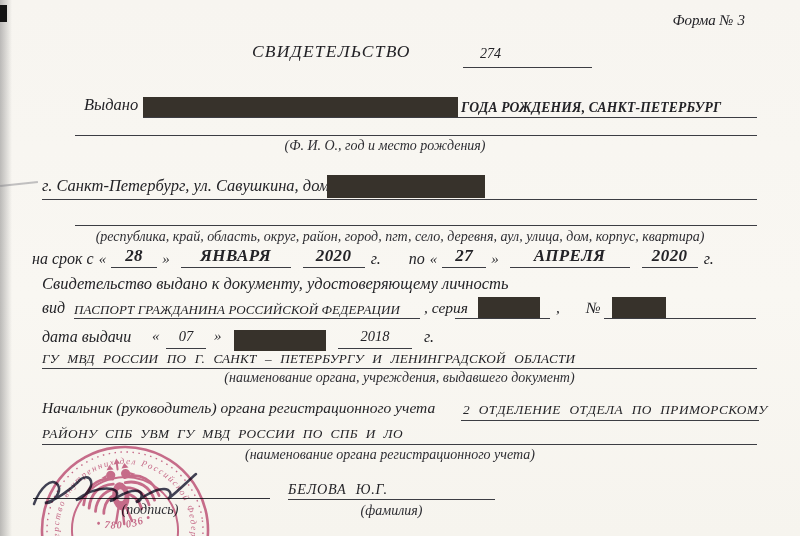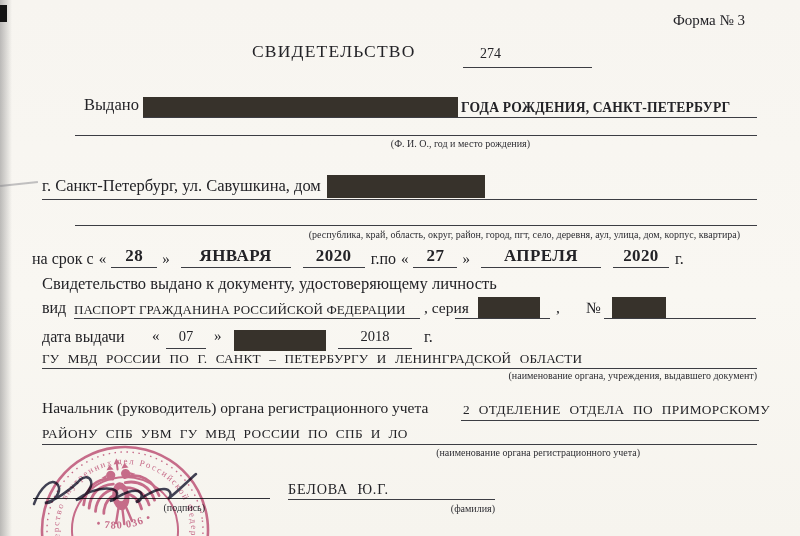--- a/index.html
+++ b/index.html
@@ -1,21 +1,21 @@
 <!DOCTYPE html>
 <html><head>
 <meta charset="utf-8">
 <style>
   html,body{margin:0;padding:0;}
   body{width:800px;height:536px;overflow:hidden;background:#eee;}
   .page{position:relative;width:800px;height:536px;background:linear-gradient(180deg,#f7f5f0 0%,#f9f7f2 55%,#f6f4ee 100%);
-        font-family:"Liberation Serif","DejaVu Serif",serif;color:#232327;overflow:hidden;}
+        font-family:"Liberation Serif","DejaVu Serif",serif;color:#232327;overflow:hidden;font-style:italic;}
   .abs{position:absolute;}
   .t{white-space:nowrap;}
-  .cap{font-size:10px;color:#2d2d32;text-align:right;white-space:nowrap;}
+  .cap{font-size:14px;color:#2d2d32;text-align:center;white-space:nowrap;}
   .rule{border-top:1.5px solid #3c3d43;height:0;}
   .ul{border-bottom:1.4px solid #3c3d43;}
   .bar{background:#37322b;}
   .bold{font-weight:bold;}
   .center{text-align:left;}
   .field{display:inline-block;text-align:center;border-bottom:1.4px solid #3c3d43;}
   .period{display:flex;align-items:flex-end;font-size:16px;}
   .period .field{font-size:17px;font-weight:bold;letter-spacing:.4px;padding-bottom:1px;}
   .qm{margin:0 5px;font-size:15px;}
   .edge-shade{left:0;top:0;width:12px;height:536px;background:linear-gradient(90deg,rgba(45,45,50,.30),rgba(45,45,50,0));}
@@ -52,21 +52,21 @@
   <div class="abs cap" style="top:229px;left:60px;width:680px;">(республика, край, область, округ, район, город, пгт, село, деревня, аул, улица, дом, корпус, квартира)</div>
 
   <div class="abs period" style="top:246px;left:32px;">
     <span class="t" style="font-size:16px;">на срок с</span>
     <span class="qm">«</span>
     <span class="field" style="width:46px;">28</span>
     <span class="qm">»</span>
     <span class="field" style="width:110px;margin:0 6px;">ЯНВАРЯ</span>
     <span class="field" style="width:62px;margin:0 6px;">2020</span>
     <span class="t" style="font-size:16px;">г.</span>
-    <span class="t" style="font-size:16px;">по</span>
+    <span class="t" style="font-size:16px;margin-left:28px;">по</span>
     <span class="qm">«</span>
     <span class="field" style="width:44px;">27</span>
     <span class="qm">»</span>
     <span class="field" style="width:120px;margin:0 6px;">АПРЕЛЯ</span>
     <span class="field" style="width:56px;margin:0 6px;">2020</span>
     <span class="t" style="font-size:16px;">г.</span>
   </div>
 
   <div class="abs t" style="top:274px;left:42px;font-size:16.5px;">Свидетельство выдано к документу, удостоверяющему личность</div>
 

